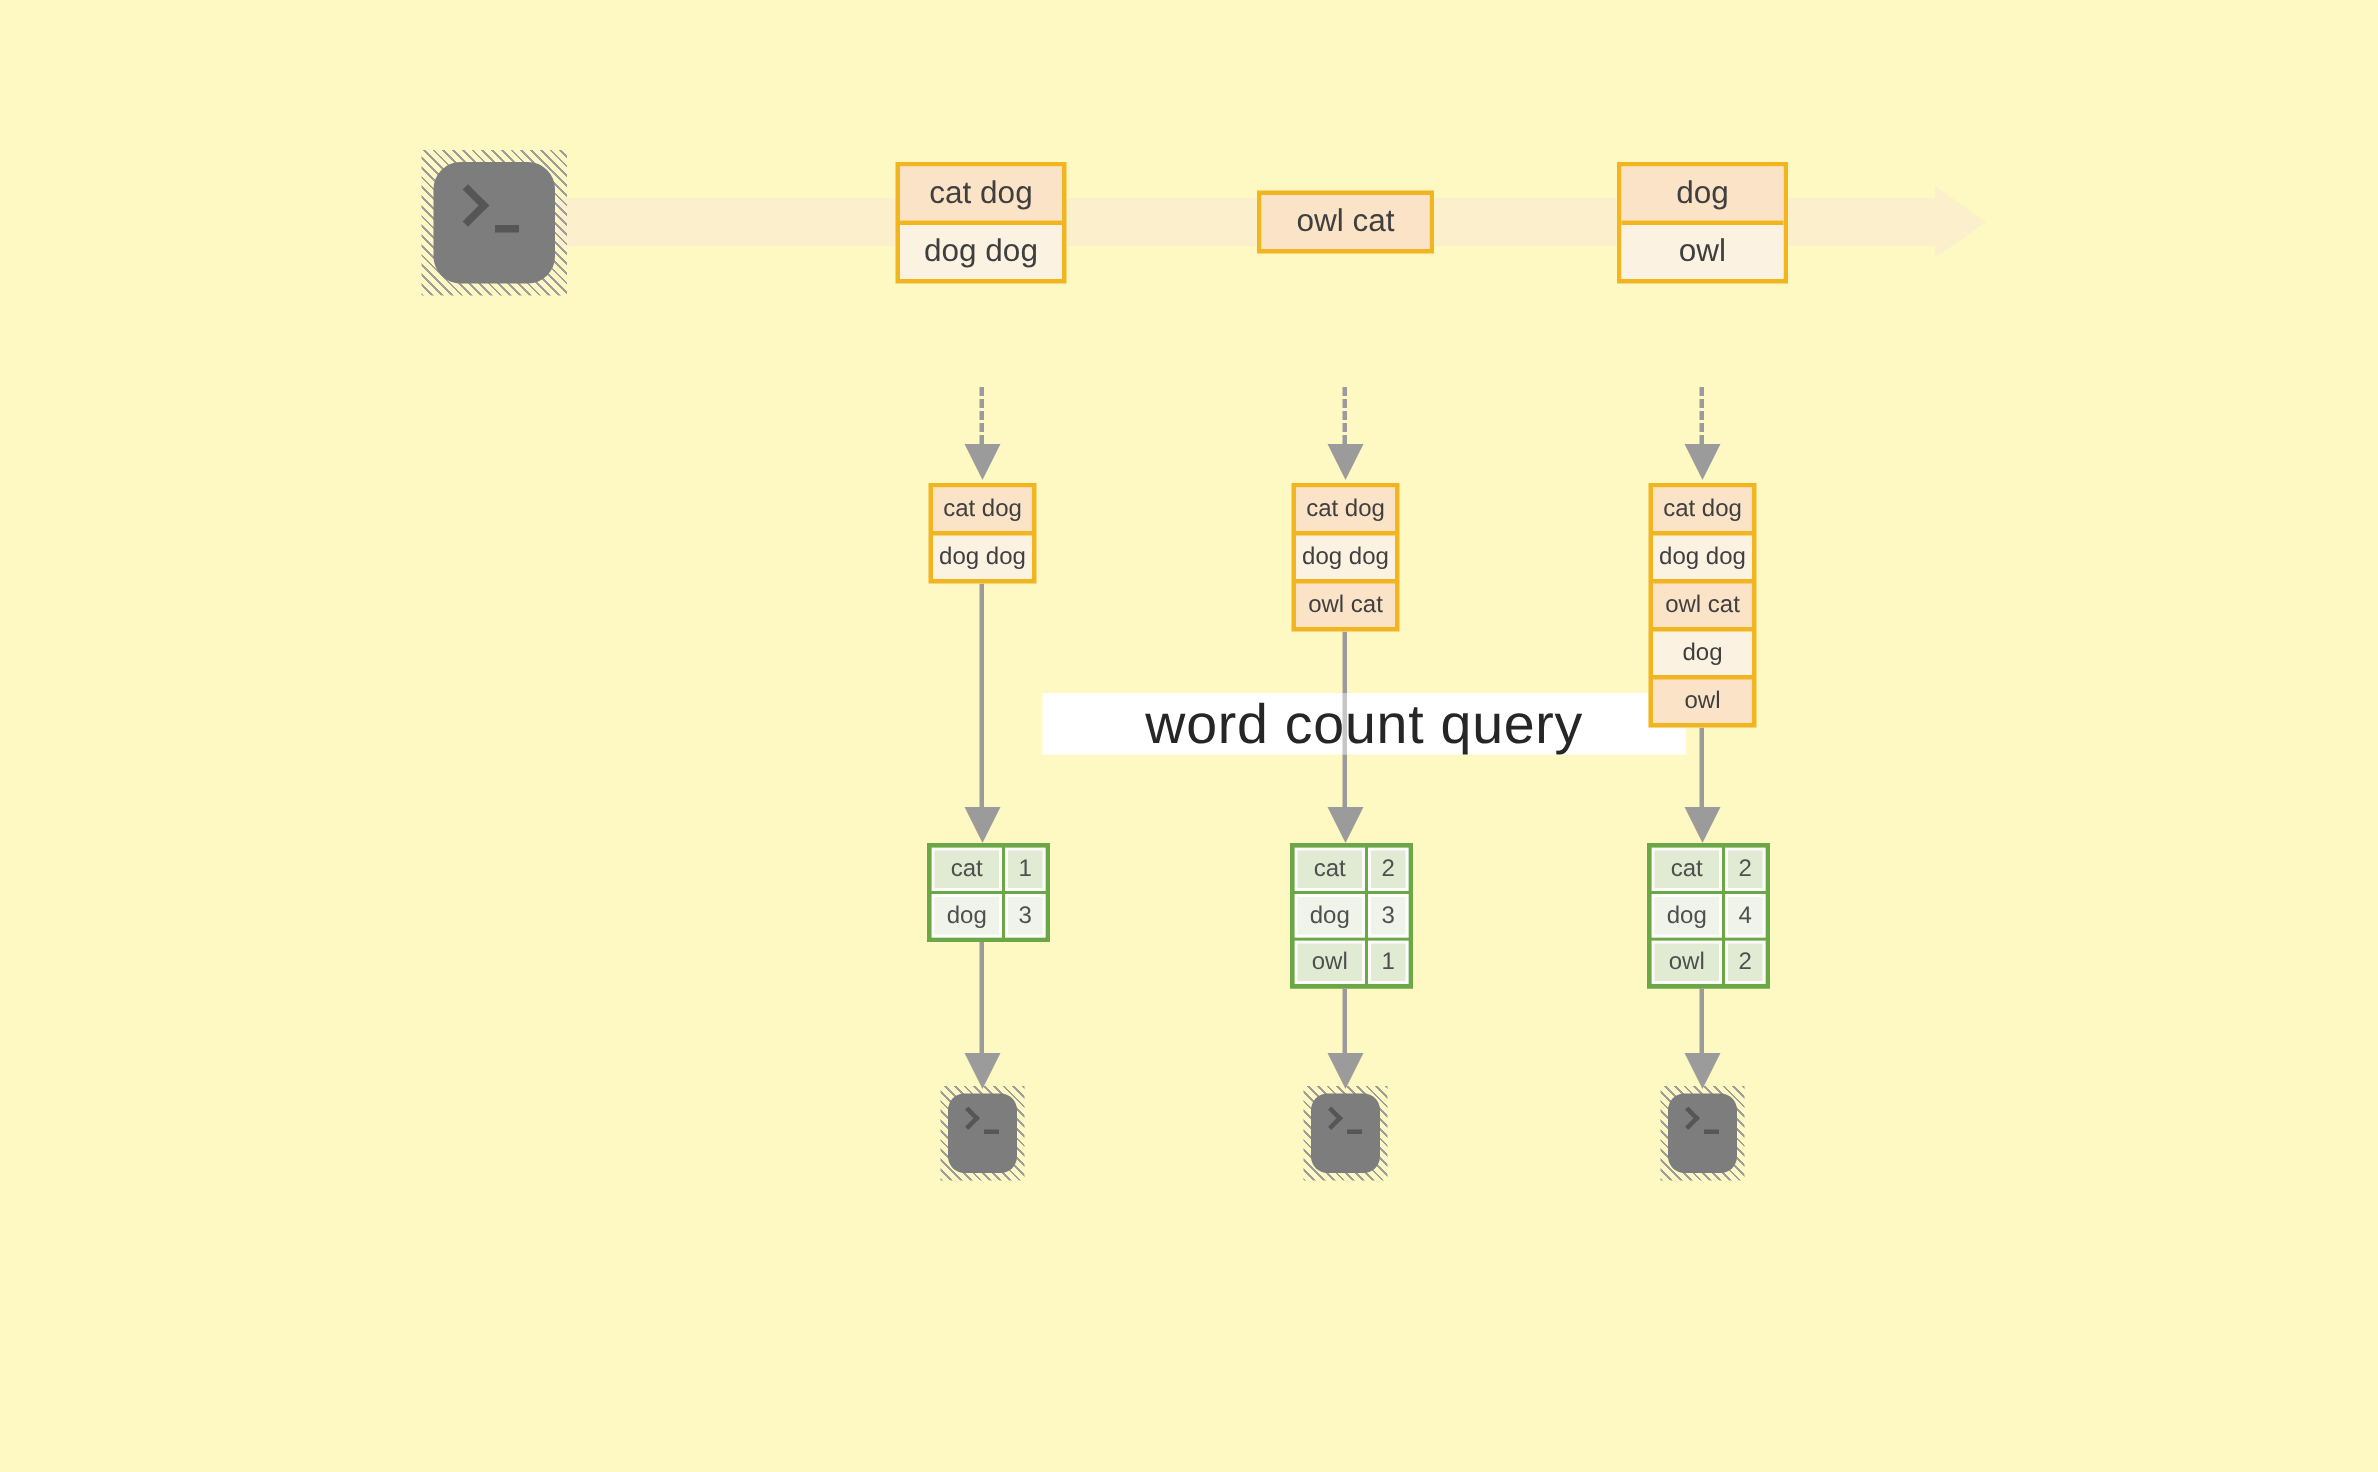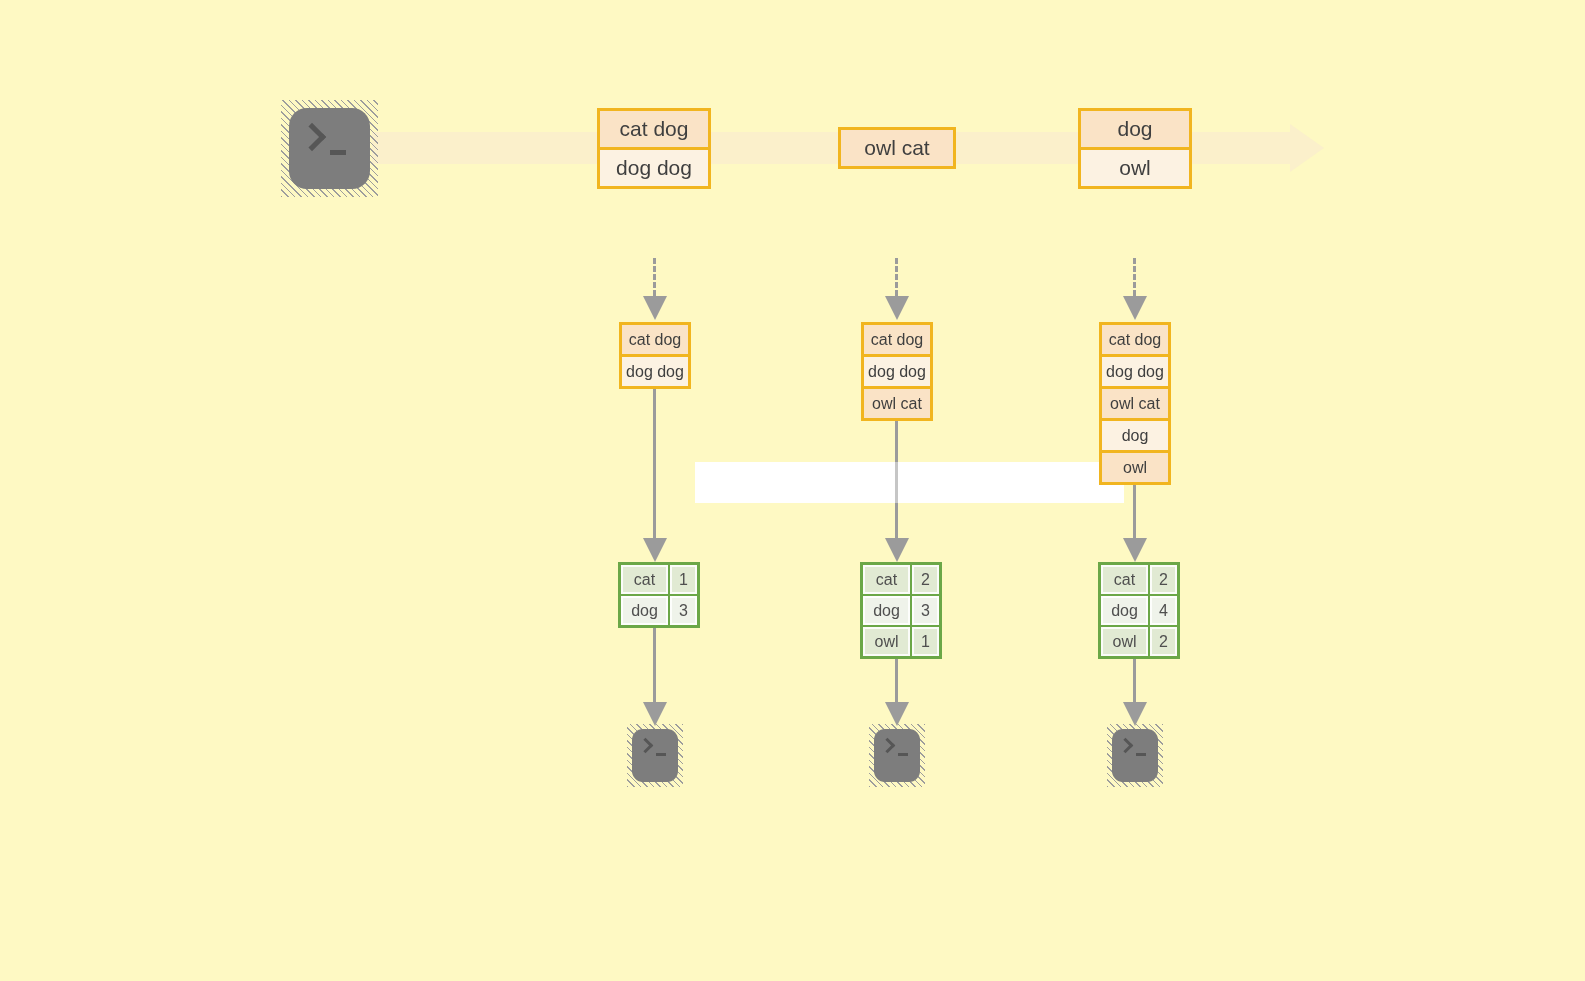--- a/index.html
+++ b/index.html
@@ -110,20 +110,21 @@
     <div class="row">owl cat</div>
   </div>
   <div class="abs obox buf" style="left:1099px;top:322px;">
     <div class="row">cat dog</div>
     <div class="row">dog dog</div>
     <div class="row">owl cat</div>
     <div class="row">dog</div>
     <div class="row">owl</div>
   </div>
 
+  <div class="abs qtext">word count query</div>
 
   <div class="abs counts" style="left:618px;top:562px;">
     <div class="cell r-odd">cat</div>
     <div class="cell r-odd">1</div>
     <div class="cell r-even">dog</div>
     <div class="cell r-even">3</div>
   </div>
   <div class="abs counts" style="left:860px;top:562px;">
     <div class="cell r-odd">cat</div>
     <div class="cell r-odd">2</div>

